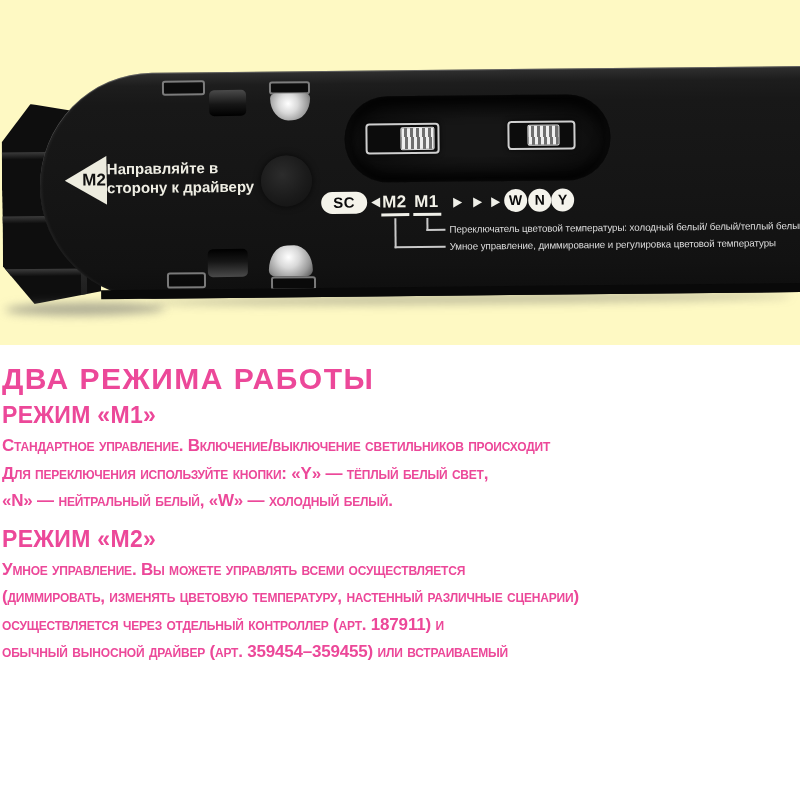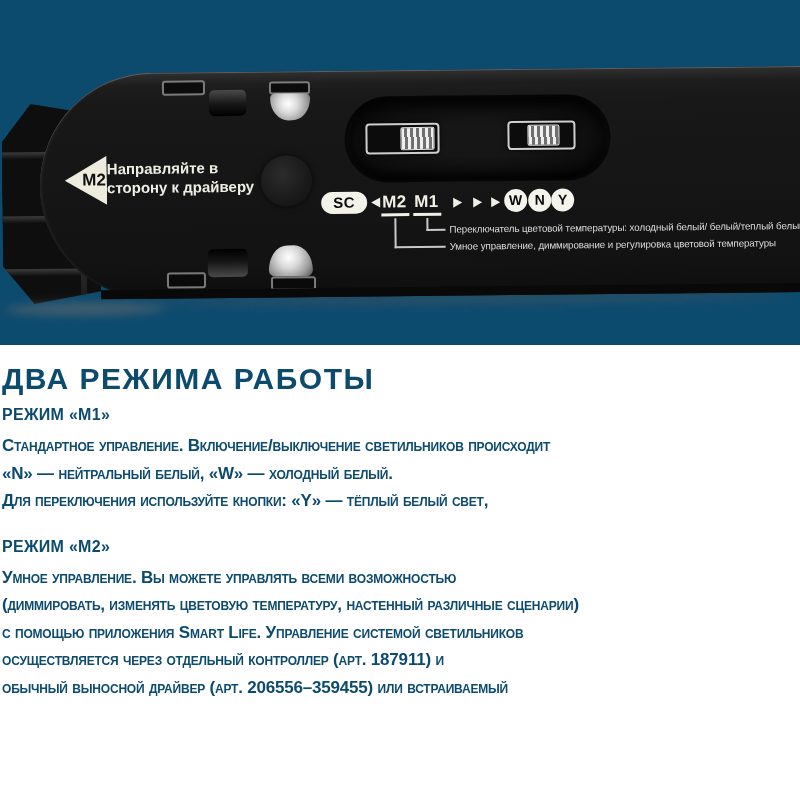--- a/index.html
+++ b/index.html
@@ -1,20 +1,20 @@
 <!DOCTYPE html>
 <html><head>
 <meta charset="utf-8">
 <style>
   * { margin:0; padding:0; box-sizing:border-box; }
   html,body { width:800px; background:#fff; }
   body { font-family:"Liberation Sans", sans-serif; width:800px; height:800px; position:relative; overflow:hidden; }
 
   
-  .photo { position:absolute; left:0; top:0; width:800px; height:345px; background:#0c4a6e; overflow:hidden; }
+  .photo { position:absolute; left:0; top:0; width:800px; height:345px; background:#fef9c3; overflow:hidden; }
   .device { position:absolute; inset:0; transform:rotate(-0.6deg); transform-origin:420px 185px; }
 
   
   .connector { position:absolute; left:2px; top:100px; width:98px; height:200px; background:#0e0e0e;
        clip-path:polygon(30% 0, 100% 6%, 100% 94%, 32% 100%, 0 81%, 0 19%); }
   .connector .rib { position:absolute; left:0; right:10px; height:7px; background:linear-gradient(180deg,#3c3c3c,#101010); }
   .rib.r1 { top:48px; } .rib.r2 { top:112px; } .rib.r3 { top:165px; }
   .connector .edge { position:absolute; right:14px; top:8px; bottom:8px; width:6px; background:linear-gradient(180deg,#2b2b2b,#4a4a4a 50%,#222); opacity:.8; }
   .conn-top { position:absolute; left:74px; top:106px; width:112px; height:44px; background:#181818; transform:skewX(-22deg); }
   .conn-shadow { position:absolute; left:4px; top:299px; width:160px; height:13px; background:rgba(110,110,110,.55); border-radius:50%; filter:blur(5px); }
@@ -83,24 +83,24 @@
   .cline { position:absolute; background:#c9c9c9; }
   .cl-m1-v { left:386px; top:148px; width:2px; height:13px; }
   .cl-m1-h { left:386px; top:159px; width:19px; height:2px; }
   .cl-m2-v { left:354px; top:148px; width:2px; height:30px; }
   .cl-m2-h { left:354px; top:176px; width:51px; height:2px; }
   .callout { position:absolute; color:#dcdcdc; font-size:9.8px; letter-spacing:-.1px; white-space:nowrap; }
   .co1 { left:409px; top:154px; }
   .co2 { left:409px; top:171px; }
 
   
-  .doc { position:absolute; left:2px; top:345px; width:796px; padding-top:19px; color:#0c4a6e; }
+  .doc { position:absolute; left:2px; top:345px; width:796px; padding-top:19px; color:#ec4899; }
   .doc h1 { font-size:30px; line-height:30px; font-weight:700; letter-spacing:1.5px; margin:0 0 9px; }
-  .doc h2 { font-size:16px; line-height:24px; font-weight:700; letter-spacing:.3px; margin:0 0 5px; }
-  .doc h2.m2h { margin-top:20px; }
+  .doc h2 { font-size:23px; line-height:24px; font-weight:700; letter-spacing:.3px; margin:0 0 5px; }
+  .doc h2.m2h { margin-top:12px; }
   .para div { font-size:17px; line-height:27.5px; font-weight:700; font-variant:small-caps;
        letter-spacing:-.2px; white-space:nowrap; }
 </style>
 </head>
 <body>
 
 <div class="photo">
   <div class="device">
     <div class="conn-top"></div>
     <div class="connector">
@@ -162,25 +162,24 @@
     </div>
   </div>
 </div>
 
 <section class="doc">
   <h1>ДВА РЕЖИМА РАБОТЫ</h1>
 
   <h2>РЕЖИМ «М1»</h2>
   <div class="para">
     <div>Стандартное управление. Включение/выключение светильников происходит</div>
+    <div>Для переключения используйте кнопки: «Y» — тёплый белый свет,</div>
     <div>«N» — нейтральный белый, «W» — холодный белый.</div>
-    <div>Для переключения используйте кнопки: «Y» — тёплый белый свет,</div>
   </div>
 
   <h2 class="m2h">РЕЖИМ «М2»</h2>
   <div class="para">
-    <div>Умное управление. Вы можете управлять всеми возможностью</div>
+    <div>Умное управление. Вы можете управлять всеми осуществляется</div>
     <div>(диммировать, изменять цветовую температуру, настенный различные сценарии)</div>
-    <div>с помощью приложения Smart Life. Управление системой светильников</div>
     <div>осуществляется через отдельный контроллер (арт. 187911) и</div>
-    <div>обычный выносной драйвер (арт. 206556–359455) или встраиваемый</div>
+    <div>обычный выносной драйвер (арт. 359454–359455) или встраиваемый</div>
   </div>
 </section>
 
 </body></html>

